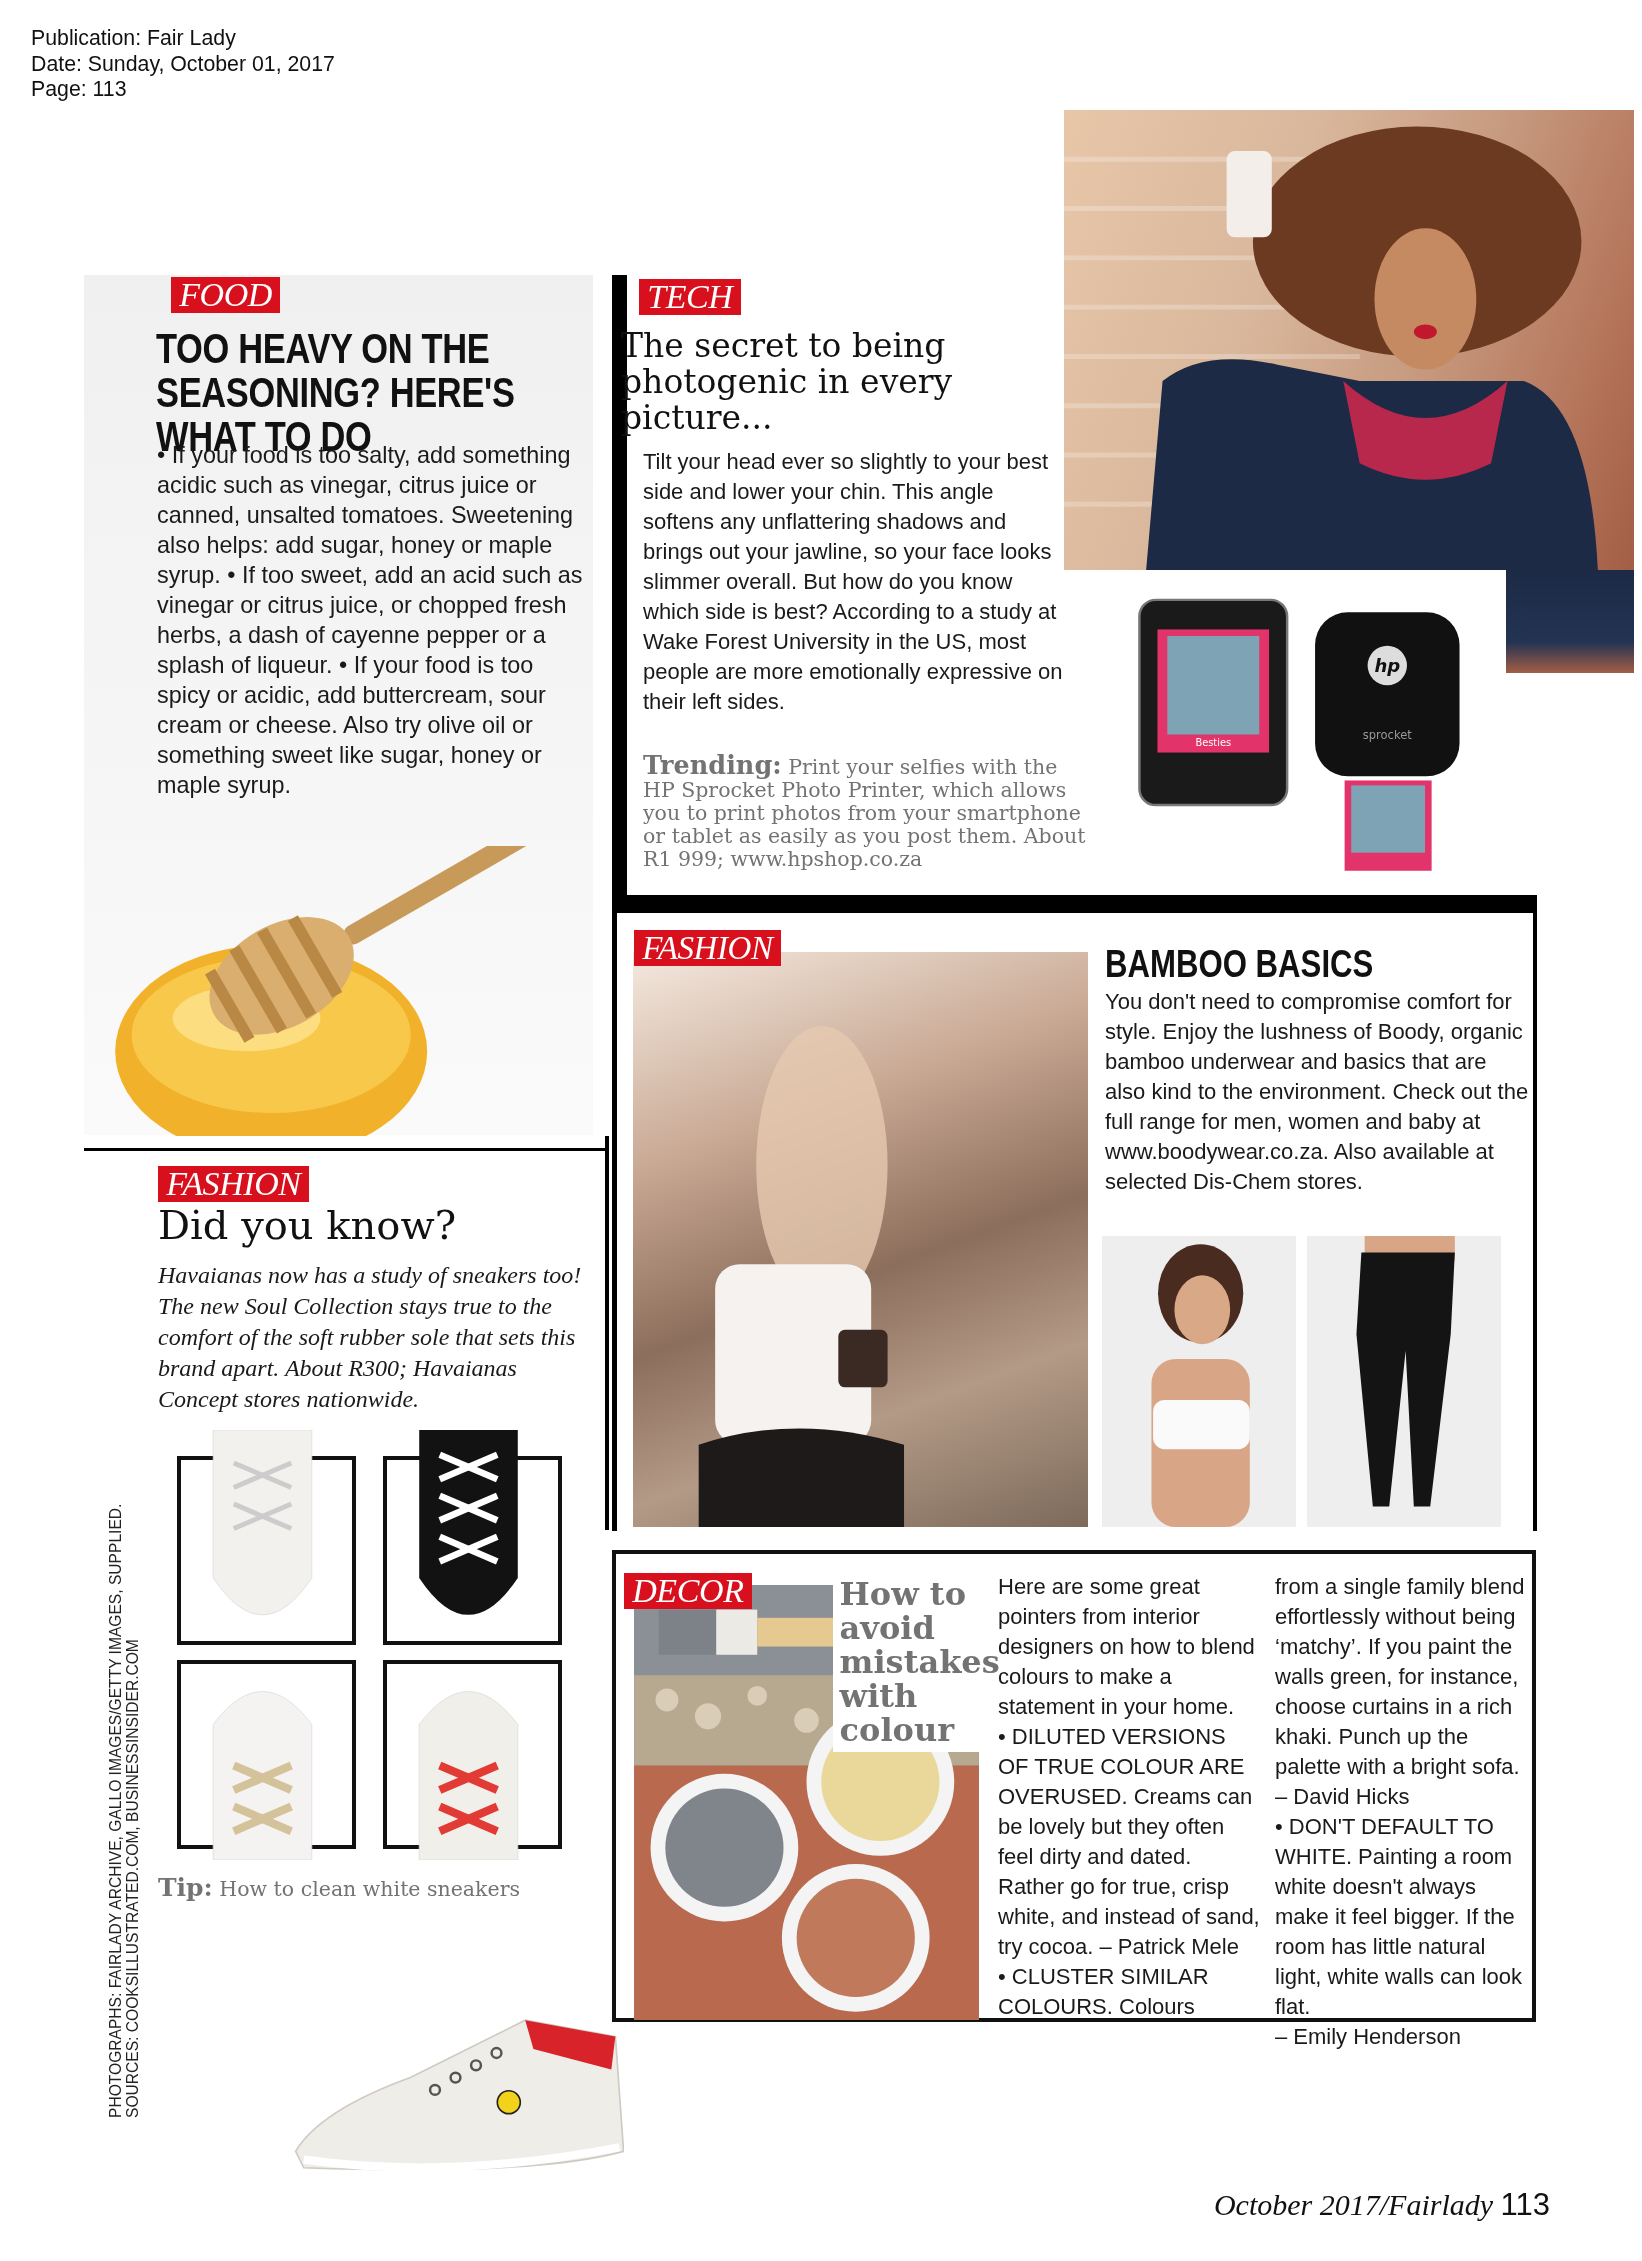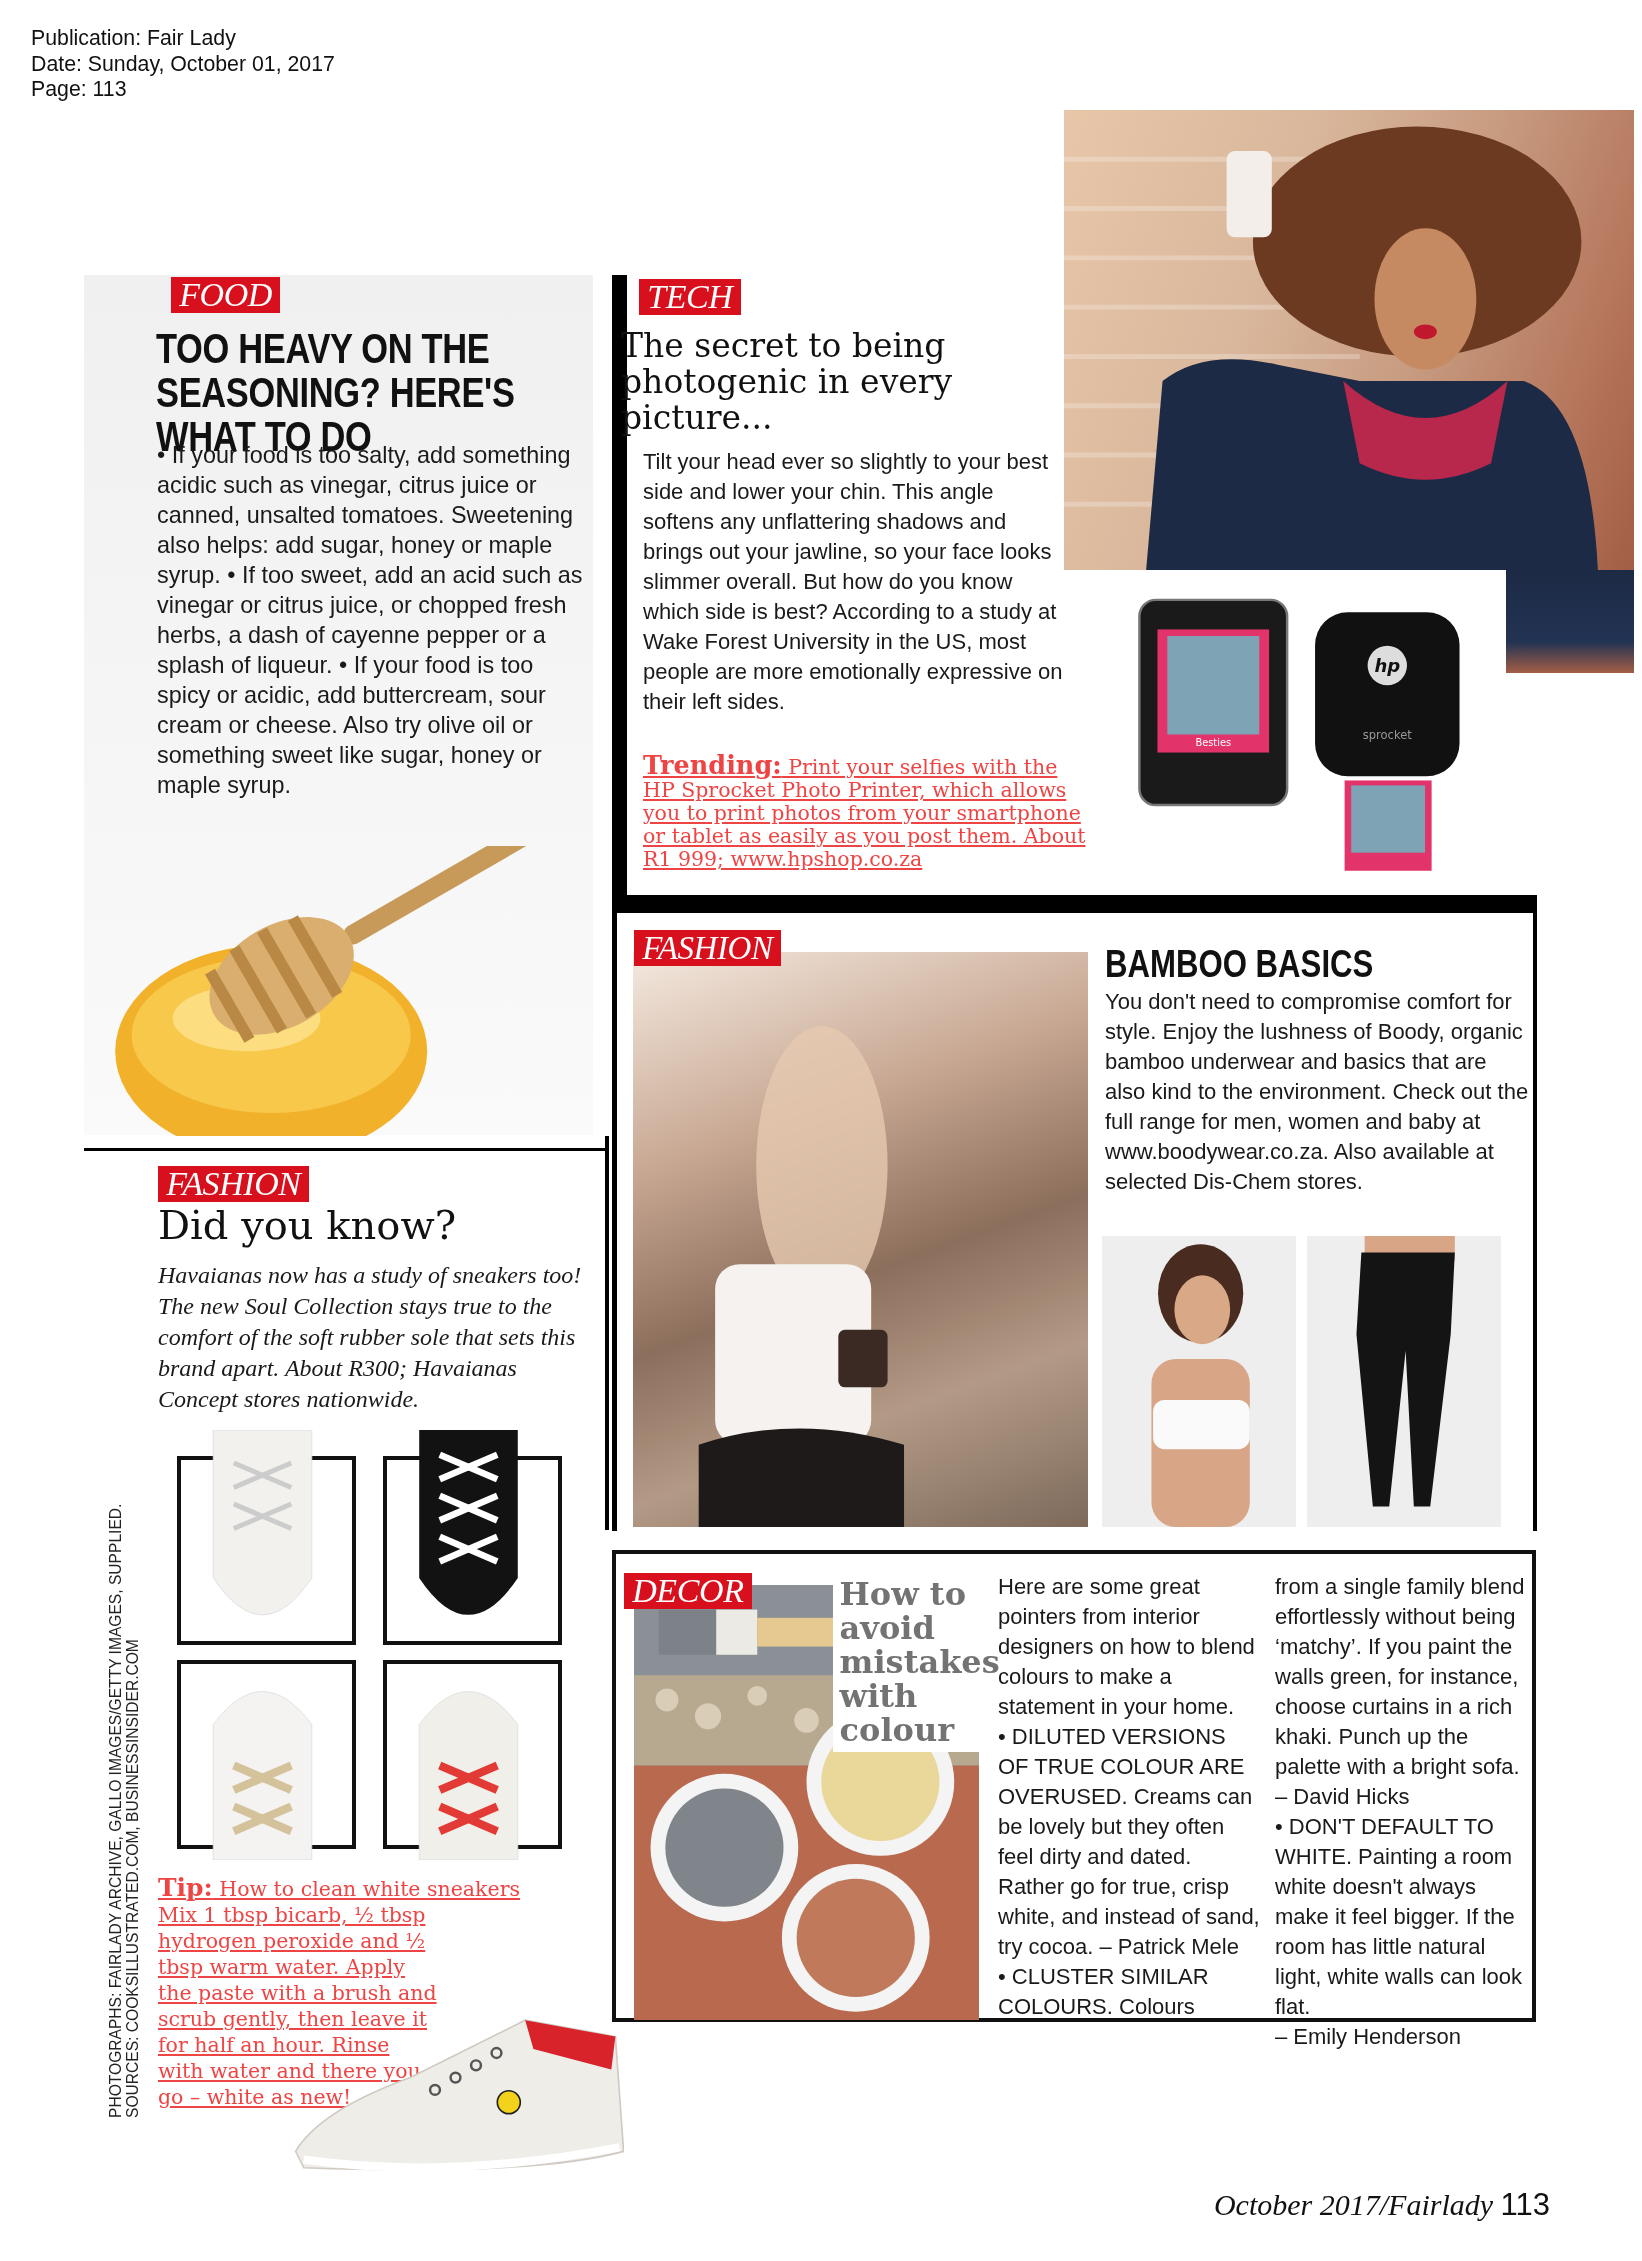--- a/index.html
+++ b/index.html
@@ -2,21 +2,21 @@
 <html style="font-size:13px"><head>
 <meta charset="utf-8">
 <style>
   html, body { margin:0; padding:0; }
   body { width:1642px; height:2261px; position:relative; background:#ffffff; color:#111; font-family:"Liberation Sans", sans-serif; overflow:hidden; }
   .abs { position:absolute; }
   .meta { left:31px; top:26px; font-size:21.3px; line-height:25.5px; color:#111; }
   .label { background:#d8101d; color:#fff; font-family:"Liberation Serif", serif; font-style:italic; font-size:34px; line-height:36px; padding:0 8.2px 0 8.2px; display:inline-block; letter-spacing:-0.4px; }
   .bold-head { font-family:"Liberation Sans", sans-serif; font-weight:bold; font-stretch:condensed; transform-origin:left top; }
   .sans-body { font-family:"Liberation Sans", sans-serif; color:#1a1a1a; }
-  .serif-body { font-family:"DejaVu Serif", serif; color:#ef4444;text-decoration:underline; }
+  .serif-body { font-family:"DejaVu Serif", serif; color:#737373; }
   .photo { overflow:hidden; }
 
   
   .food-panel { left:84px; top:275px; width:509px; height:860px; background:linear-gradient(180deg,#f0f0f0 0%,#f5f5f5 50%,#fafafa 100%); }
   .food-label { left:171px; top:277px; }
   .food-title { left:156px; top:327px; width:427px; font-size:42px; line-height:44px; font-weight:bold; letter-spacing:-0.4px; transform:scaleX(0.82); width:525px; }
   .food-body { left:157px; top:440px; width:427px; font-size:23.4px; line-height:30px; }
   .honey { left:107px; top:846px; width:486px; height:290px; }
   .food-divider { left:84px; top:1148px; width:525px; height:3.3px; background:#000; }
 
@@ -221,21 +221,20 @@
         <line x1="35" y1="110" x2="105" y2="140"></line>
         <line x1="105" y1="110" x2="35" y2="140"></line>
         <line x1="35" y1="160" x2="105" y2="190"></line>
         <line x1="105" y1="160" x2="35" y2="190"></line>
       </g>
     </svg>
 </div>
 
 <div class="abs tip serif-body">
   <div><b>Tip:</b><span> How to clean white sneakers</span></div>
-  <div style="width:279px;">Mix 1 tbsp bicarb, ½ tbsp hydrogen peroxide and ½ tbsp warm water. Apply the paste with a brush and scrub gently, then leave it for half an hour. Rinse with water and there you go – white as new!</div>
 </div>
 <div class="abs photo" style="left:287px;top:2012px;width:337px;height:164px;">
   <svg width="337" height="164" viewBox="0 0 410 200">
     <path d="M10 170 Q40 120 150 80 L290 10 L400 30 L410 170 Q300 200 20 190 Z" fill="#efede8" stroke="#cfcac2" stroke-width="2"></path>
     <path d="M290 10 L400 30 L395 70 L300 45 Z" fill="#d8232a"></path>
     <g stroke="#555" stroke-width="3" fill="none">
         <circle cx="180" cy="95" r="6"></circle>
         <circle cx="205" cy="80" r="6"></circle>
         <circle cx="230" cy="65" r="6"></circle>
         <circle cx="255" cy="50" r="6"></circle>

